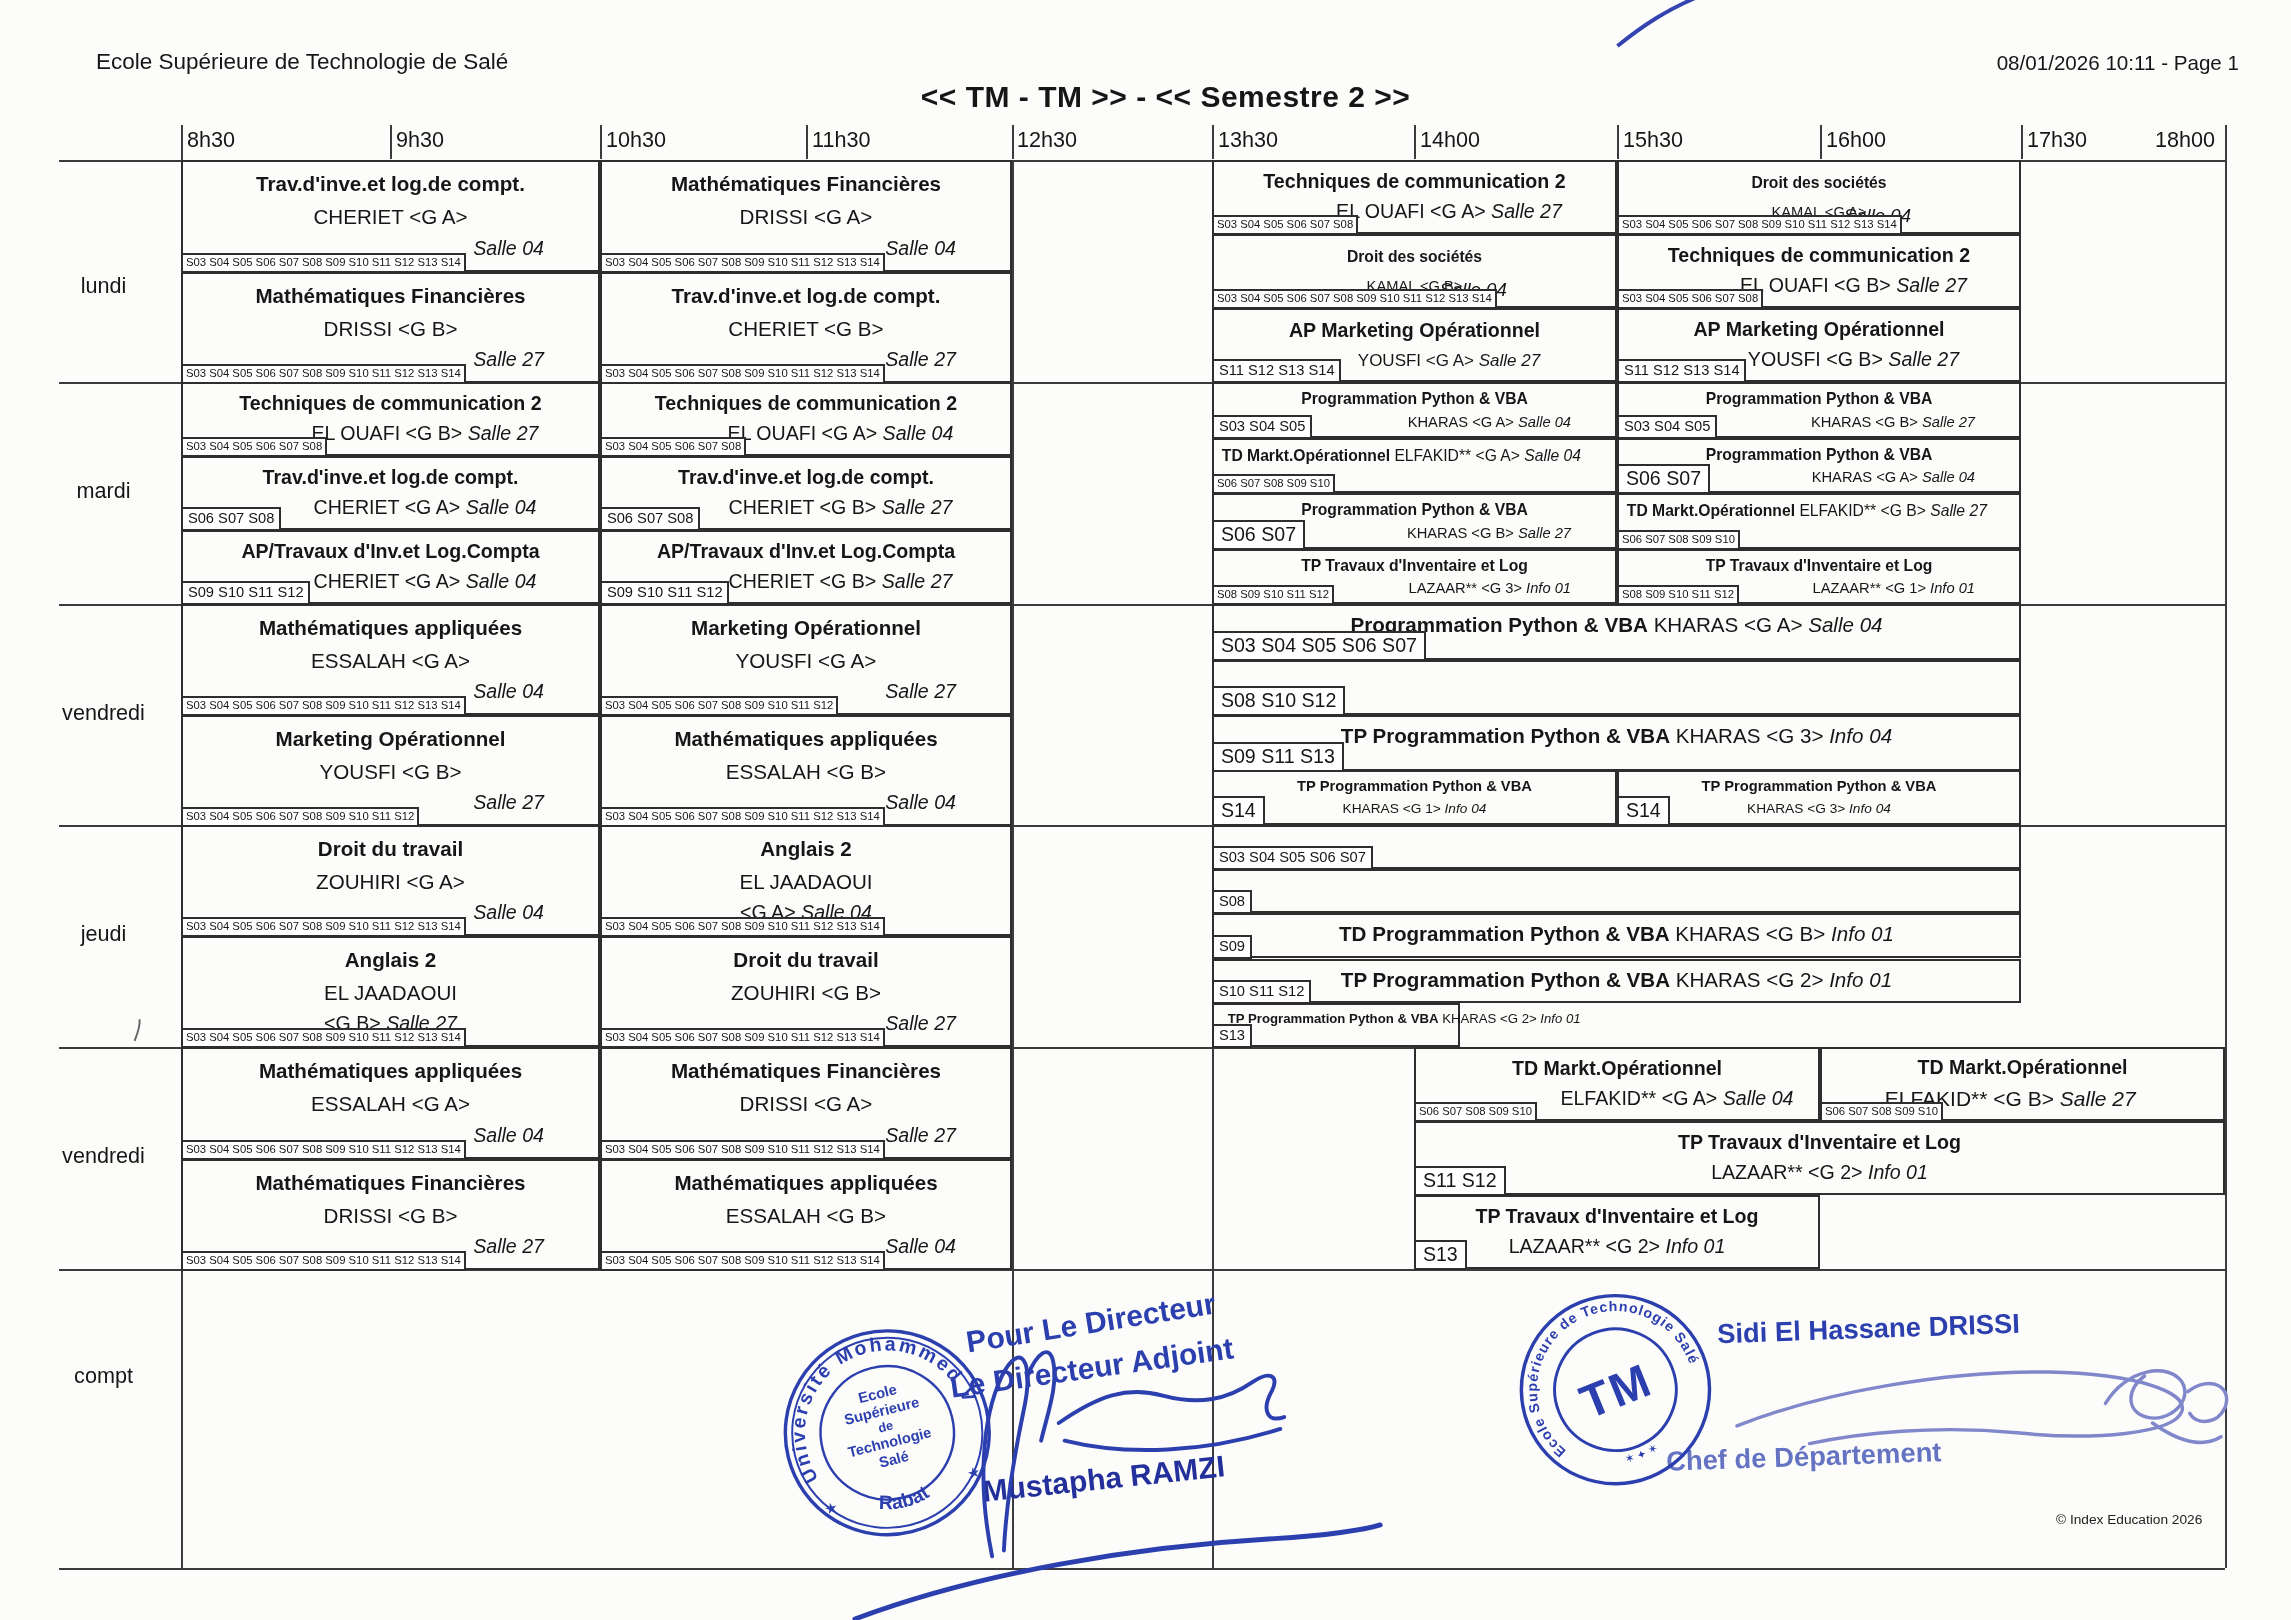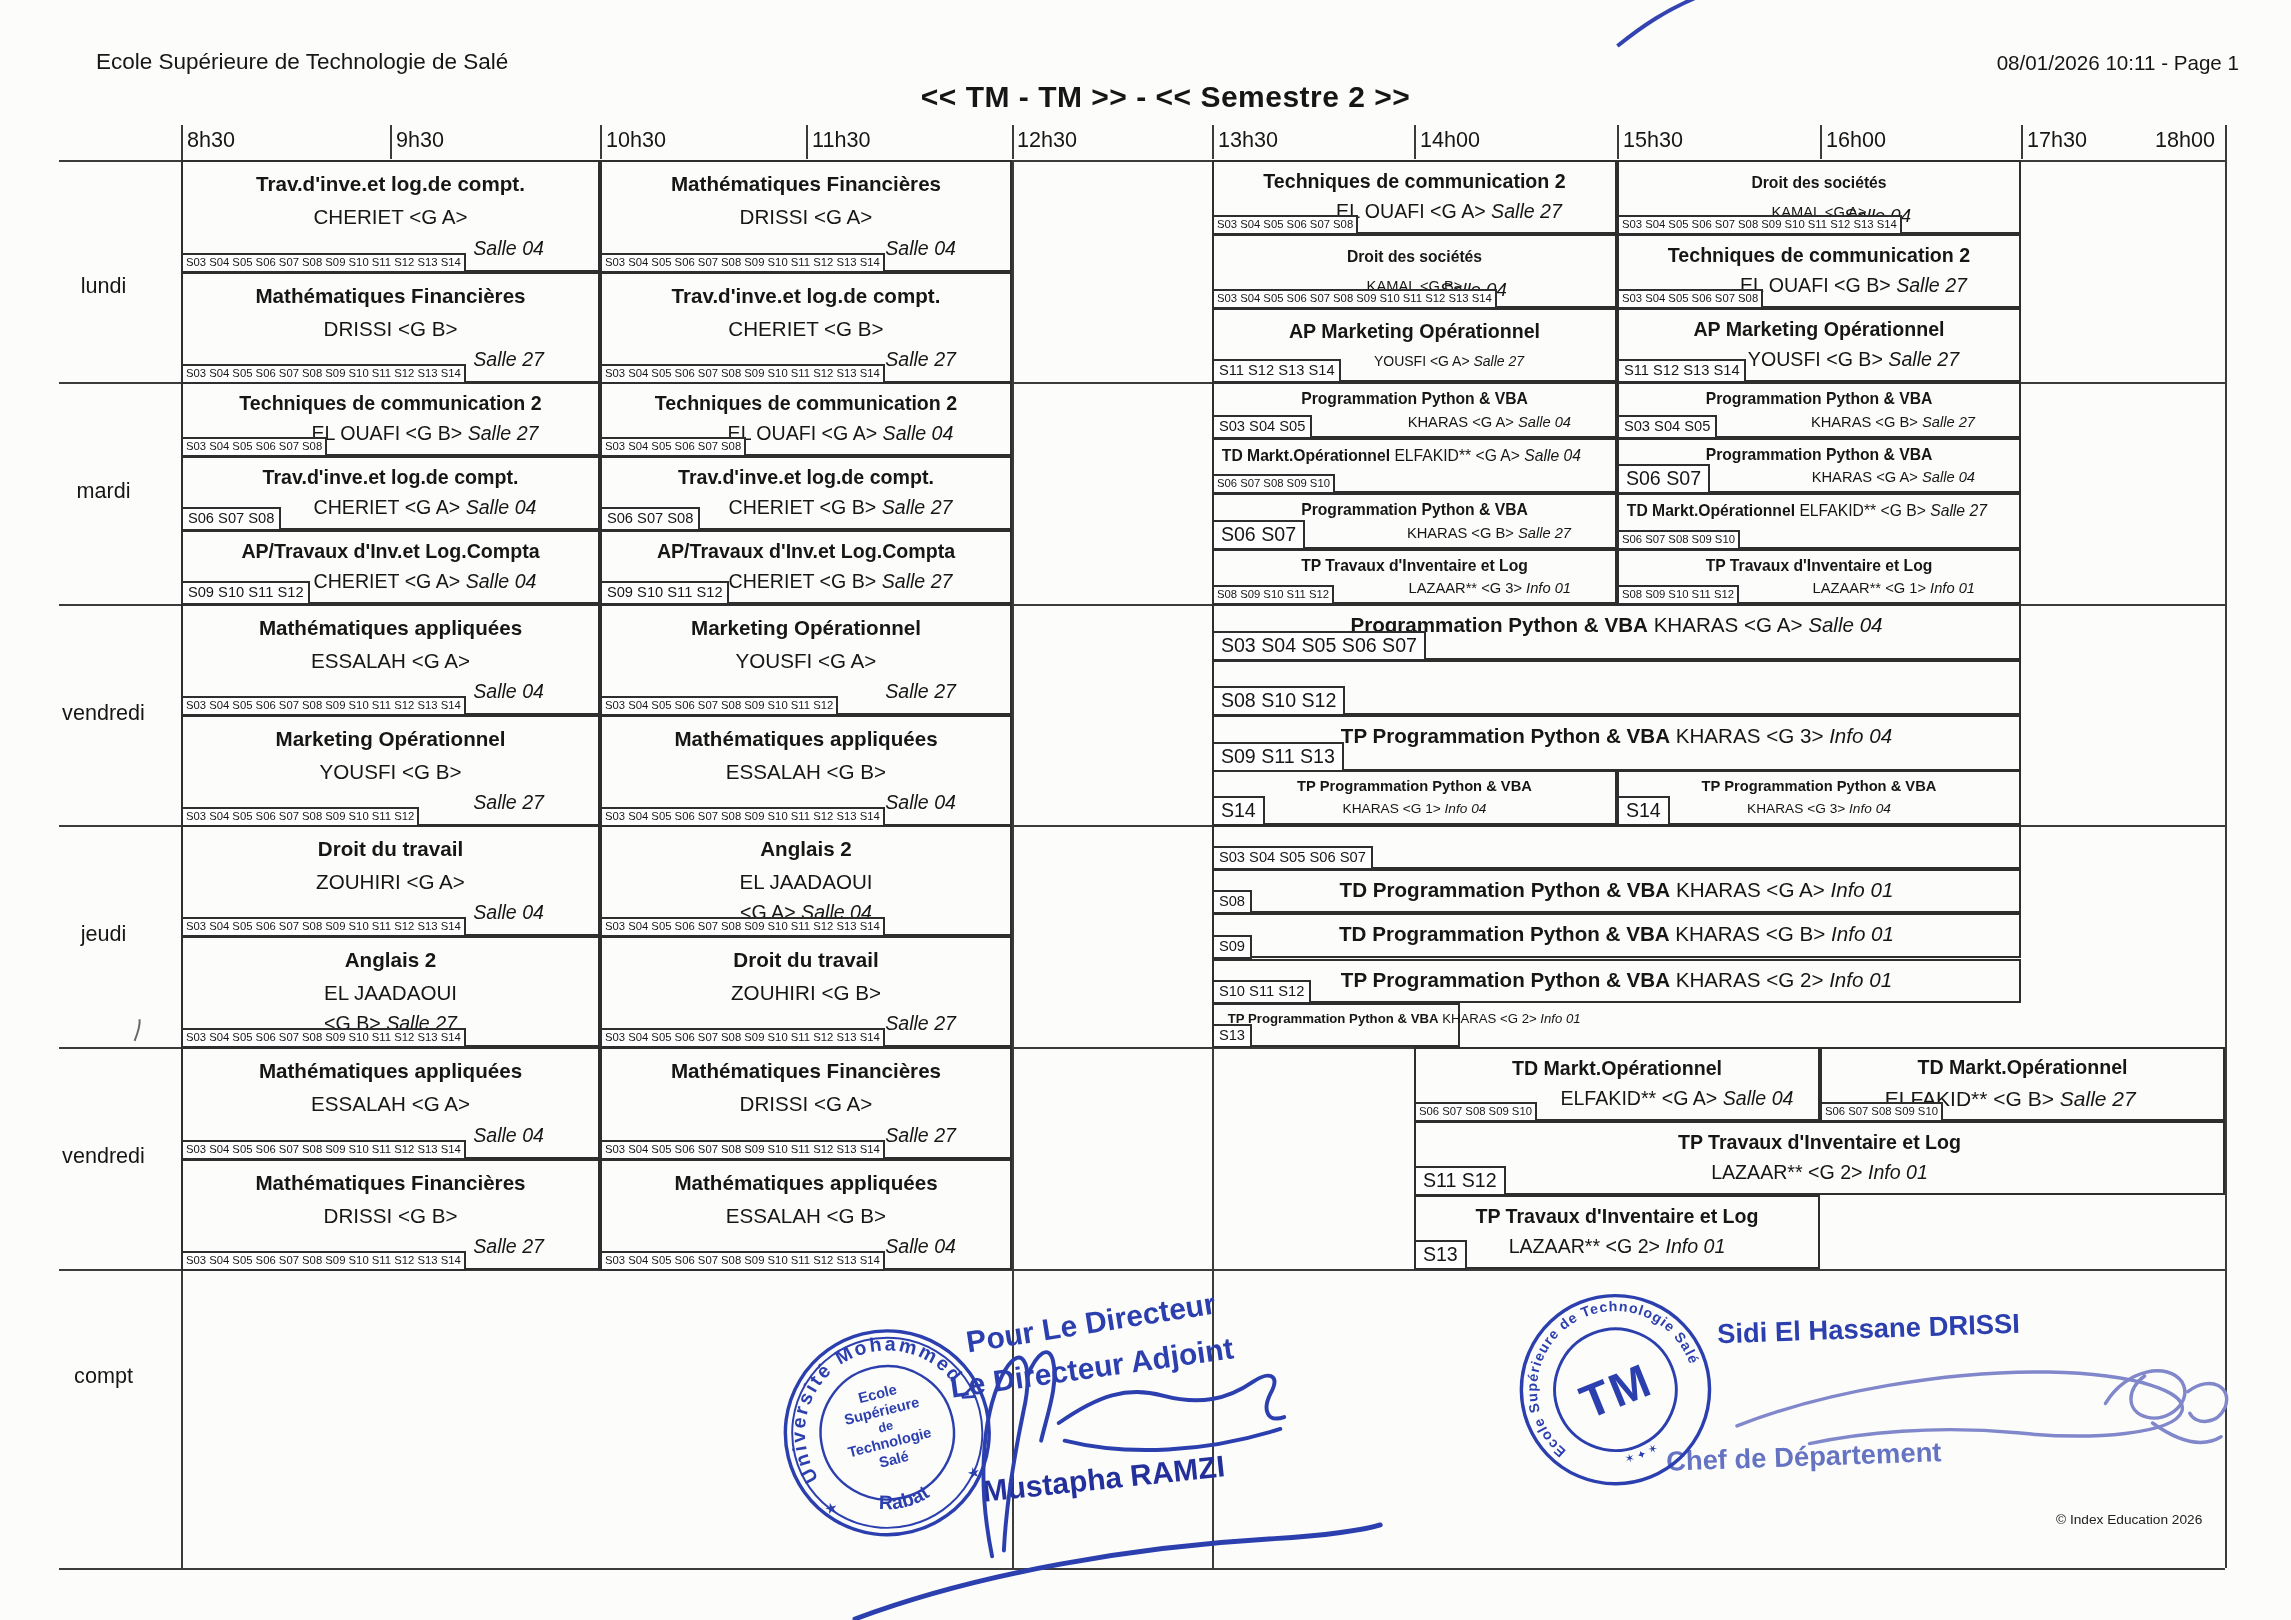--- a/index.html
+++ b/index.html
@@ -104,21 +104,21 @@
         <div class="grp g-xs">S03 S04 S05 S06 S07 S08</div>
       </div>
       <div class="blk" style="left: 1212px; top: 234px; width: 405px; height: 74px;">
         <div class="ln" style="text-align: center; font-size: 15.7px;"><span style="font-weight: bold;">Droit des sociétés</span></div>
         <div class="ln" style="text-align: center; font-size: 14.7px;"><span>KAMAL &lt;G B&gt;</span></div>
         <div class="grp g-xs">S03 S04 S05 S06 S07 S08 S09 S10 S11 S12 S13 S14</div>
         <div class="grpr">Salle 04</div>
       </div>
       <div class="blk" style="left: 1212px; top: 308px; width: 405px; height: 74px;">
         <div class="ln" style="text-align: center; font-size: 19.6px;"><span style="font-weight: bold;">AP Marketing Opérationnel</span></div>
-        <div class="ln" style="text-align: center; font-size: 14px; padding-left: 69px;"><span>YOUSFI &lt;G A&gt; </span><span style="font-style: italic;">Salle 27</span></div>
+        <div class="ln" style="text-align: center; font-size: 17px; padding-left: 69px;"><span>YOUSFI &lt;G A&gt; </span><span style="font-style: italic;">Salle 27</span></div>
         <div class="grp g-md">S11 S12 S13 S14</div>
       </div>
       <div class="blk" style="left: 1617px; top: 160px; width: 404px; height: 74px;">
         <div class="ln" style="text-align: center; font-size: 15.7px;"><span style="font-weight: bold;">Droit des sociétés</span></div>
         <div class="ln" style="text-align: center; font-size: 14.7px;"><span>KAMAL &lt;G A&gt;</span></div>
         <div class="grp g-xs">S03 S04 S05 S06 S07 S08 S09 S10 S11 S12 S13 S14</div>
         <div class="grpr">Salle 04</div>
       </div>
       <div class="blk" style="left: 1617px; top: 234px; width: 404px; height: 74px;">
         <div class="ln" style="text-align: center; font-size: 19.6px;"><span style="font-weight: bold;">Techniques de communication 2</span></div>
@@ -264,21 +264,20 @@
       <div class="blk" style="left: 600px; top: 936px; width: 412px; height: 111px;">
         <div class="ln" style="text-align: center; font-size: 20.6px;"><span style="font-weight: bold;">Droit du travail</span></div>
         <div class="ln" style="text-align: center; font-size: 20.6px;"><span>ZOUHIRI &lt;G B&gt;</span></div>
         <div class="ln" style="text-align: right; font-size: 19.6px; padding-right: 54px;"><span style="font-style: italic;">Salle 27</span></div>
         <div class="grp g-xs">S03 S04 S05 S06 S07 S08 S09 S10 S11 S12 S13 S14</div>
       </div>
       <div class="blk" style="left: 1212px; top: 825px; width: 809px; height: 44px; justify-content: flex-start; padding-top: 6.9px;">
         <div class="grp g-md">S03 S04 S05 S06 S07</div>
       </div>
       <div class="blk" style="left: 1212px; top: 869px; width: 809px; height: 44px; justify-content: flex-start; padding-top: 6.9px;">
-        <div class="ln" style="text-align: center; font-size: 20.6px;"><span style="font-weight: bold;">TD Programmation Python &amp; VBA</span><span> KHARAS &lt;G A&gt; </span><span style="font-style: italic;">Info 01</span></div>
         <div class="grp g-md">S08</div>
       </div>
       <div class="blk" style="left: 1212px; top: 913px; width: 809px; height: 45px; justify-content: flex-start; padding-top: 6.9px;">
         <div class="ln" style="text-align: center; font-size: 20.6px;"><span style="font-weight: bold;">TD Programmation Python &amp; VBA</span><span> KHARAS &lt;G B&gt; </span><span style="font-style: italic;">Info 01</span></div>
         <div class="grp g-md">S09</div>
       </div>
       <div class="blk" style="left: 1212px; top: 959px; width: 809px; height: 44px; justify-content: flex-start; padding-top: 6.9px;">
         <div class="ln" style="text-align: center; font-size: 20.6px;"><span style="font-weight: bold;">TP Programmation Python &amp; VBA</span><span> KHARAS &lt;G 2&gt; </span><span style="font-style: italic;">Info 01</span></div>
         <div class="grp g-md">S10 S11 S12</div>
       </div>

